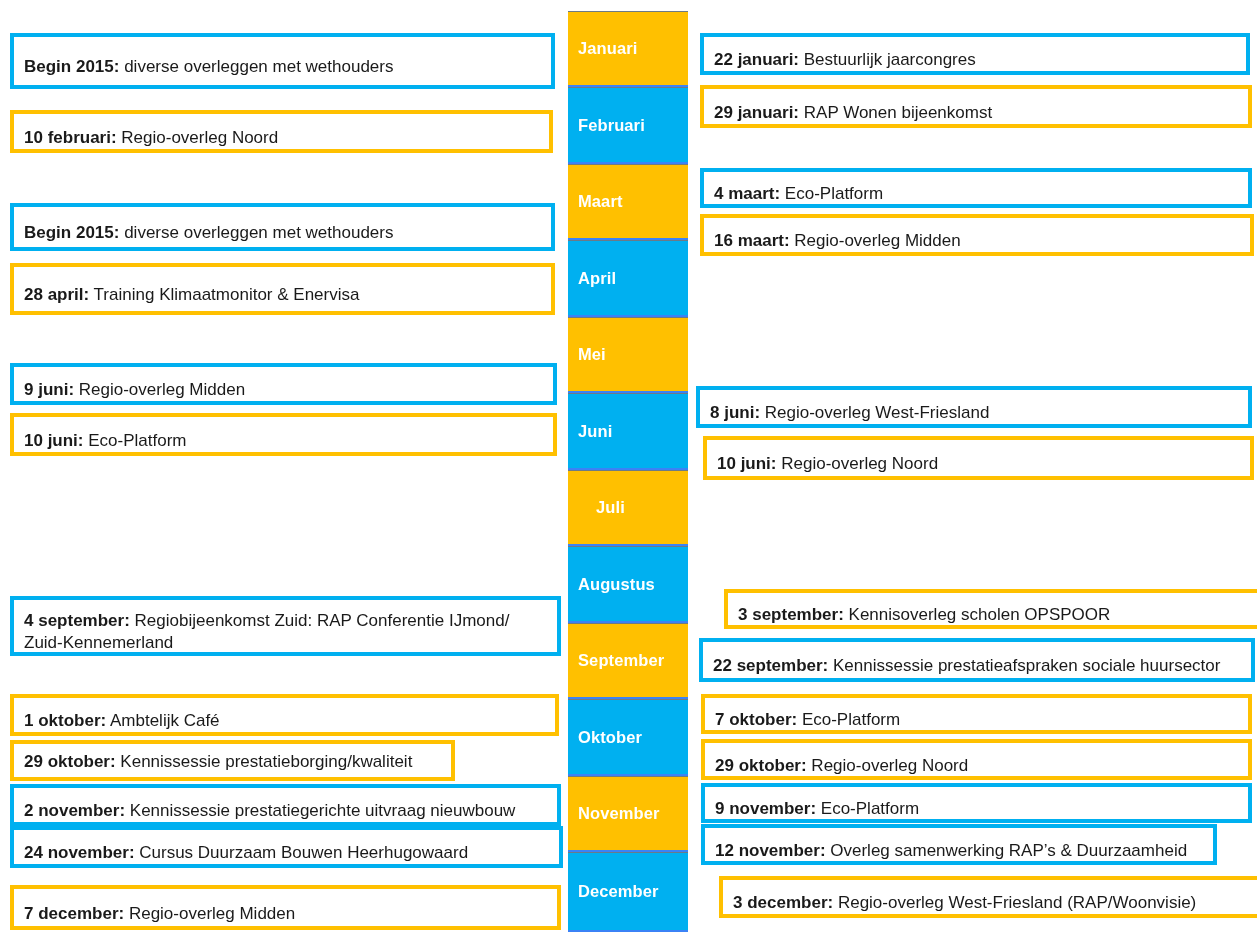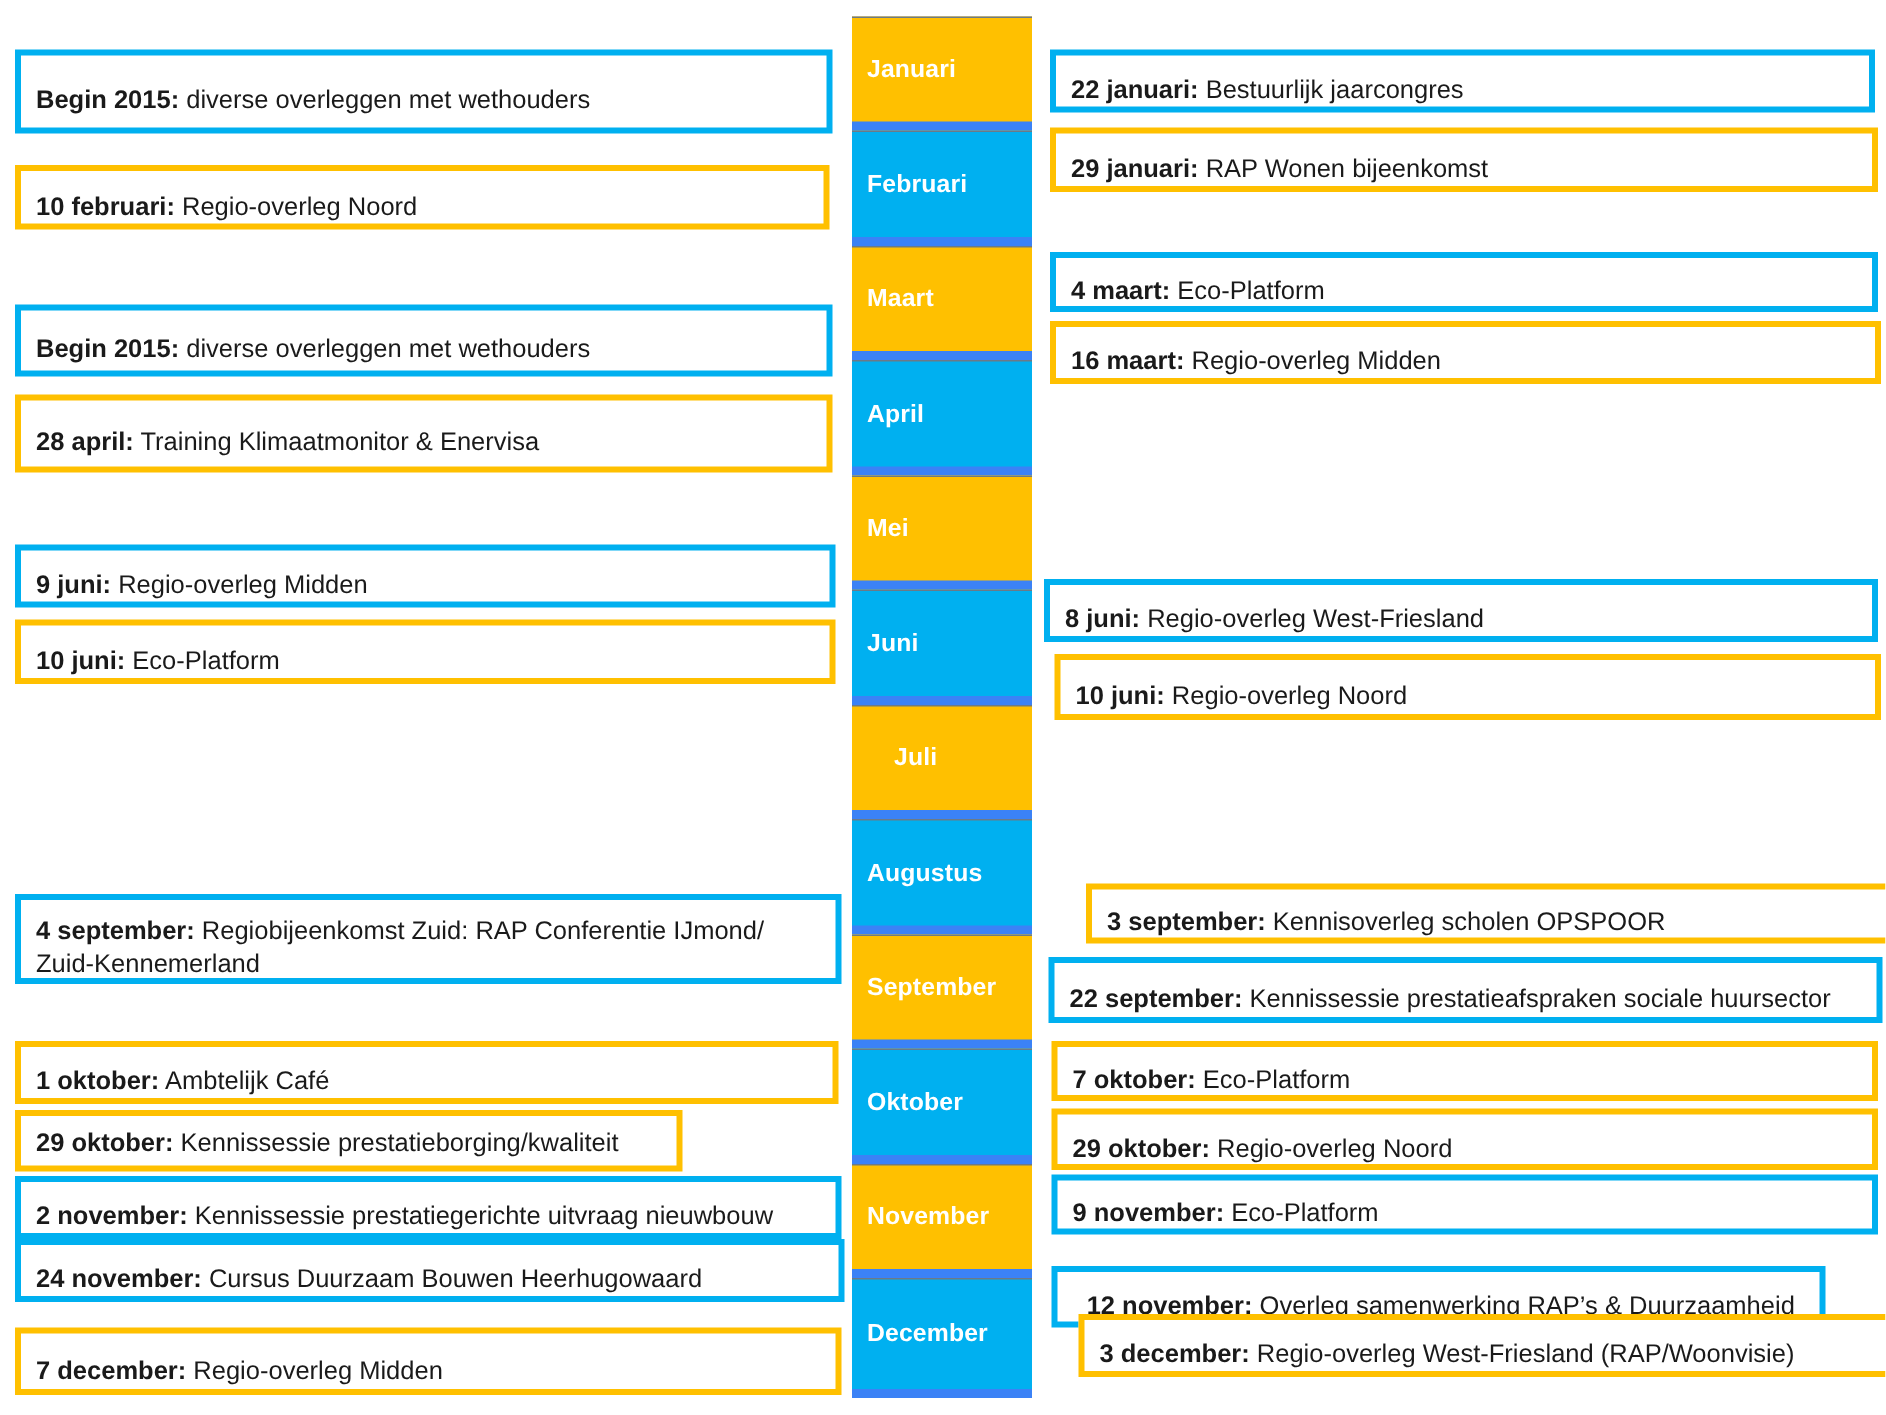--- a/index.html
+++ b/index.html
@@ -31,21 +31,21 @@
     width: 120px;
     box-sizing: border-box;
     color: #ffffff;
     font-weight: bold;
     font-size: 16.5px;
     display: flex;
     align-items: center;
     padding-left: 10px;
     letter-spacing: 0.1px;
     border-top: 1px solid #6c7a86;
-    border-bottom: 6px solid #3b82f6;
+    border-bottom: 2px solid #3b82f6;
   }
   .month-cell.m-yellow { background: #FFC000; }
   .month-cell.m-blue   { background: #00B0F0; }
 
   
   .event-box {
     position: absolute;
     box-sizing: border-box;
     background: #ffffff;
     border-style: solid;
@@ -173,21 +173,21 @@
       </div>
       <div class="event-box b-yellow" style="left: 701px; top: 694px; width: 551px; height: 40px;">
         <span class="txt"><span class="lbl">7 oktober:</span><span class="desc"> Eco-Platform</span></span>
       </div>
       <div class="event-box b-yellow" style="left: 701px; top: 739px; width: 551px; height: 41px;">
         <span class="txt"><span class="lbl">29 oktober:</span><span class="desc"> Regio-overleg Noord</span></span>
       </div>
       <div class="event-box b-blue" style="left: 701px; top: 783px; width: 551px; height: 40px;">
         <span class="txt"><span class="lbl">9 november:</span><span class="desc"> Eco-Platform</span></span>
       </div>
-      <div class="event-box b-blue" style="left: 701px; top: 844px; width: 516px; height: 41px; justify-content: center;">
+      <div class="event-box b-blue" style="left: 701px; top: 824px; width: 516px; height: 41px;">
         <span class="txt"><span class="lbl">12 november:</span><span class="desc"> Overleg samenwerking RAP’s  &amp; Duurzaamheid</span></span>
       </div>
       <div class="event-box b-yellow" style="left: 719px; top: 876px; width: 553px; height: 42px;">
         <span class="txt"><span class="lbl">3 december:</span><span class="desc"> Regio-overleg West-Friesland (RAP/Woonvisie)</span></span>
       </div>
     </div>
 
 </div>
 
 </body></html>

